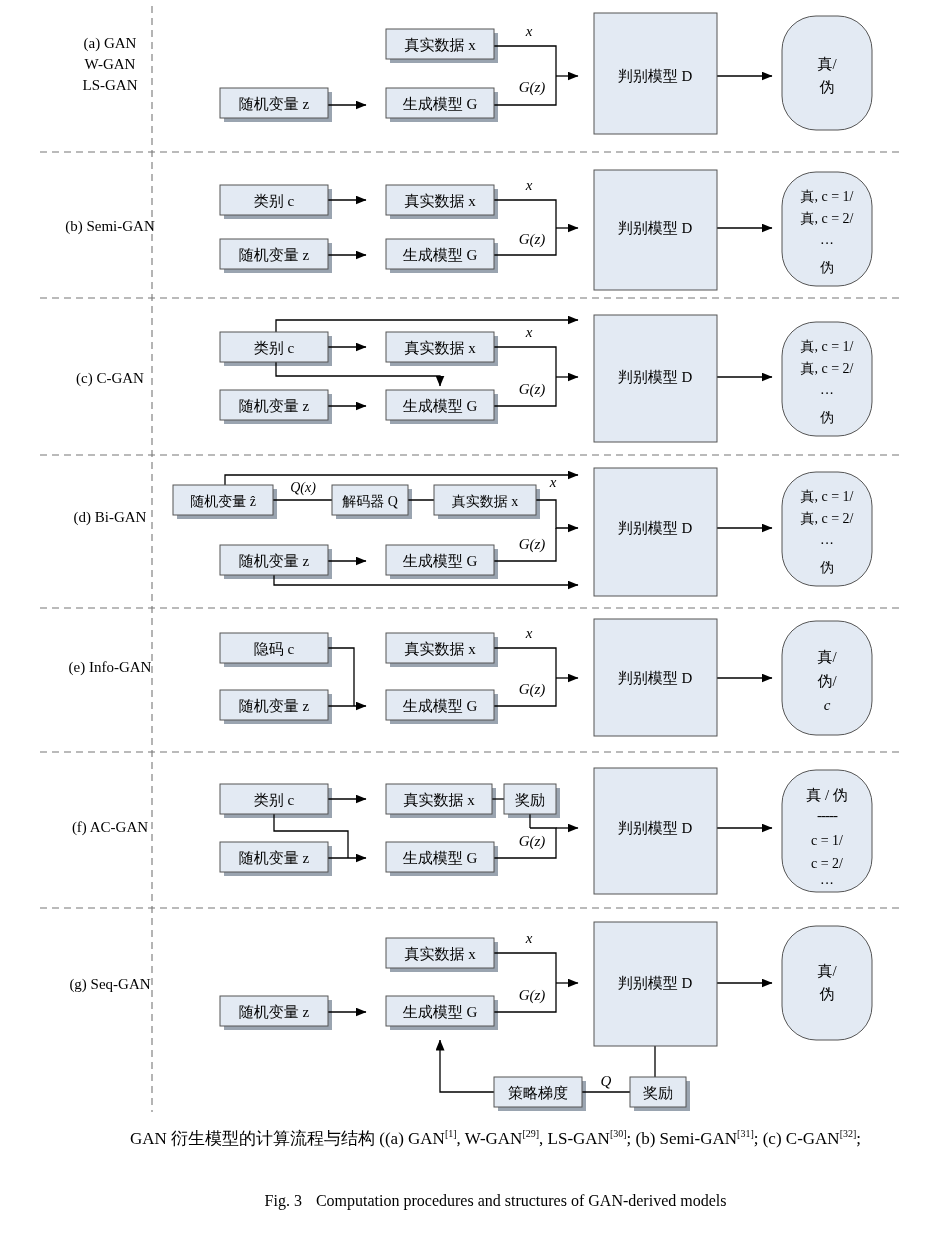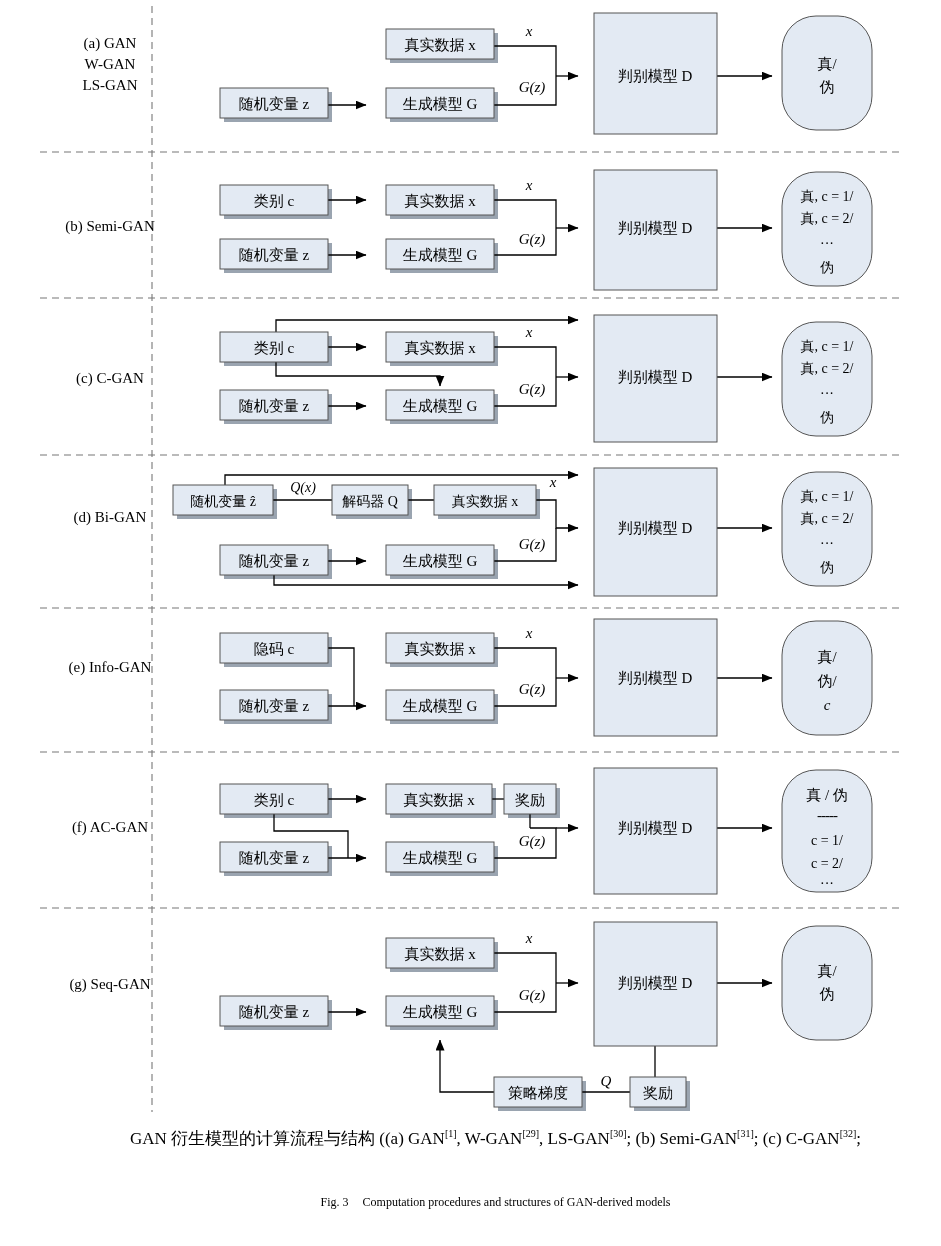--- a/index.html
+++ b/index.html
@@ -3,21 +3,21 @@
 <meta charset="utf-8">
 <style>
   html,body{margin:0;padding:0;background:#fff;}
   body{width:941px;height:1246px;font-family:"Liberation Serif",serif;color:#000;}
   #stage{position:relative;width:941px;height:1246px;overflow:hidden;}
   svg{position:absolute;left:0;top:0;}
   .cap{position:absolute;left:0;width:941px;text-align:center;font-family:"Liberation Serif",serif;margin-left:25px;}
   .cap1{top:1120px;font-size:17px;line-height:28px;}
   .cap2{top:1192px;font-size:16px;}
   .sup{font-size:10px;vertical-align:super;}
-  .fig{font-size:12px;}
+  .fig{font-size:16px;}
   .gap{display:inline-block;width:14px;}
 </style>
 </head>
 <body>
 
 <div id="stage">
 <svg width="941" height="1246" viewBox="0 0 941 1246">
   <defs>
     <marker id="ah" markerWidth="11" markerHeight="9" refX="10.5" refY="4.5" orient="auto" markerUnits="userSpaceOnUse">
       <path d="M0,0 L11,4.5 L0,9 z" fill="#000"></path>

